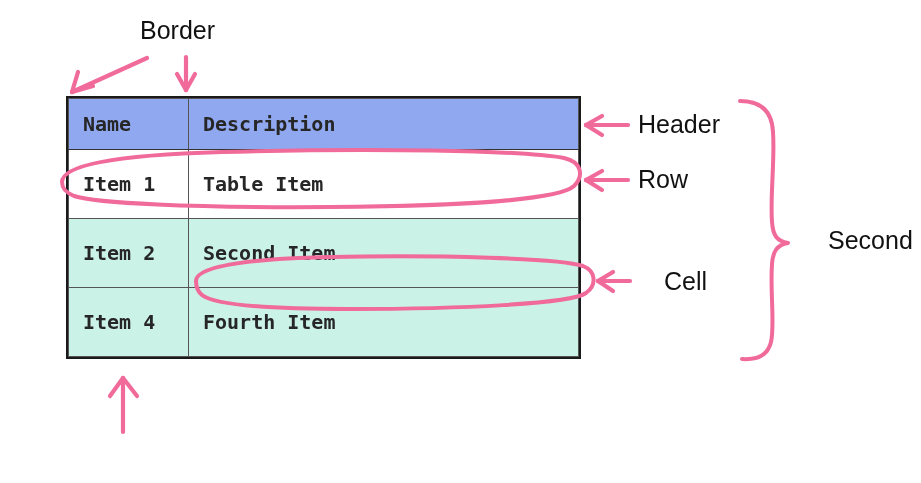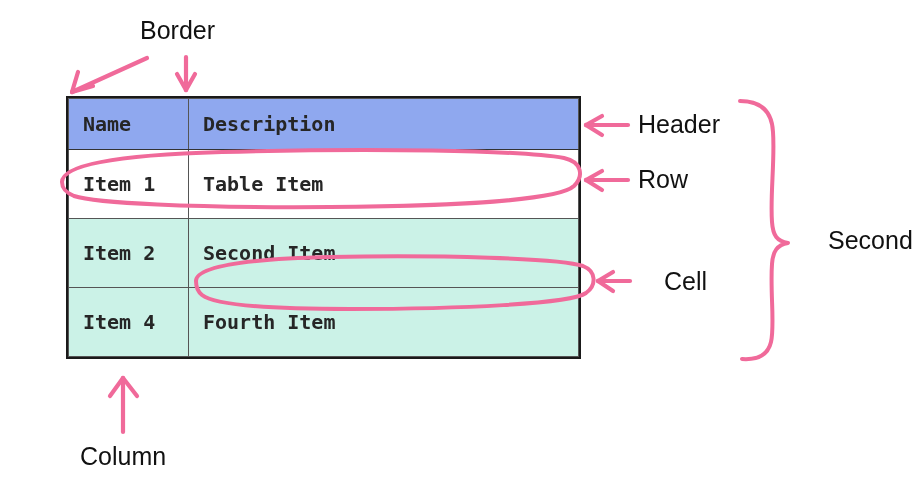--- a/index.html
+++ b/index.html
@@ -182,15 +182,14 @@
       </g>
 
     </g>
   </svg>
 
   <div class="anno-label lbl-header">Header</div>
   <div class="anno-label lbl-border">Border</div>
   <div class="anno-label lbl-row">Row</div>
   <div class="anno-label lbl-cell">Cell</div>
   <div class="anno-label lbl-table">Second</div>
-  <div class="anno-label lbl-column">Column</div>
 
 </div>
 
 </body></html>

